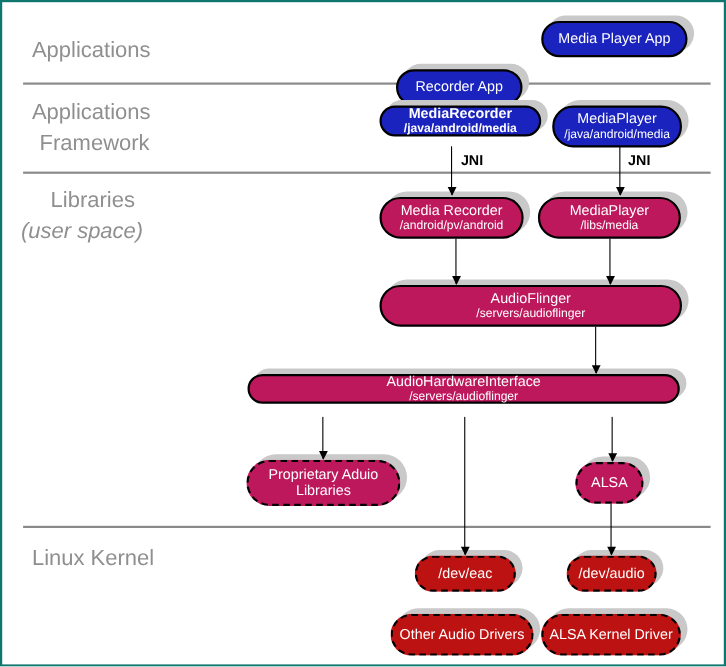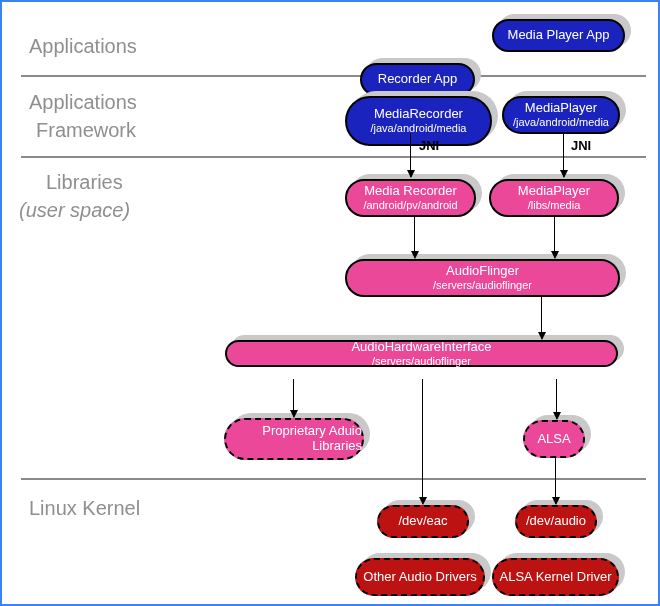--- a/index.html
+++ b/index.html
@@ -1,19 +1,19 @@
 <!DOCTYPE html>
 <html><head>
 <meta charset="utf-8">
 <style>
   html,body{margin:0;padding:0;background:#fff;}
   .canvas{
     position:relative;
     width:656px;height:602px;
-    border:2px solid #3b82f6;
+    border:2px solid #0f766e;
     background:#ffffff;
     font-family:"Liberation Sans", sans-serif;
     overflow:hidden;
   }
   
   .layer-label{
     position:absolute;
     color:#8f8f8f;
     font-size:20px;
     white-space:nowrap;
@@ -34,27 +34,27 @@
     text-align:center;
     color:#ffffff;
     border:2px solid #000;
     border-radius:999px;
     box-shadow:6px -5px 0 #c9c9c9;
     line-height:1.15;
   }
   .node .t{font-size:13px;}
   .node .s{font-size:11px;}
   .blue{background:#1a23bd;}
-  .green{background:#ec4899;text-align:right;}
+  .green{background:#be185d;}
   .red{background:#bd1212;}
   .dashed{border-style:dashed;}
   
   .n-recorder-app   {left:358px;top:17px; width:115px;height:33px;margin-top:44px;}
   .n-mplayer-app    {left:490px;top:17px; width:133px;height:33px;}
-  .n-mr-fw          {left:343px;top:94px; width:147px;height:50px;}
+  .n-mr-fw          {left:343px;top:94px; width:147px;height:28px;font-weight:bold;}
   .n-mp-fw          {left:500px;top:94px; width:118px;height:38px;}
   .n-mr-lib         {left:343px;top:177px;width:131px;height:38px;}
   .n-mp-lib         {left:487px;top:177px;width:130px;height:38px;}
   .n-audioflinger   {left:343px;top:257px;width:275px;height:38px;}
   .n-ahi            {left:223px;top:338px;width:393px;height:27px;}
   .n-proprietary    {left:222px;top:416px;width:140px;height:42px;}
   .n-alsa           {left:521px;top:418px;width:62px; height:38px;}
   .n-dev-eac        {left:375px;top:503px;width:92px; height:33px;justify-content:center;}
   .n-dev-audio      {left:513px;top:503px;width:82px; height:33px;align-items:center;}
   .n-other-drivers  {left:353px;top:556px;width:130px;height:38px;}

